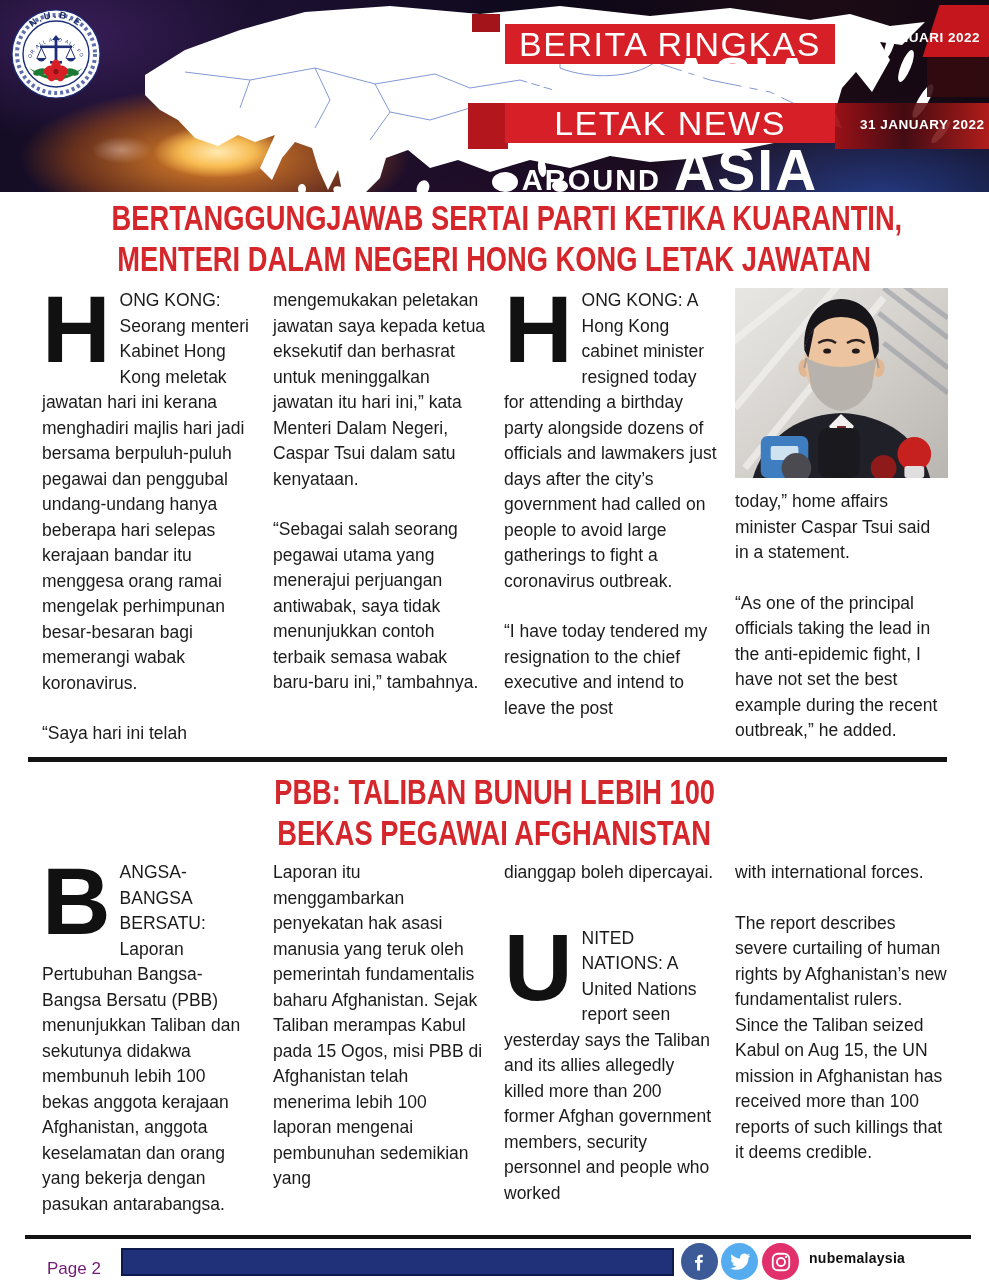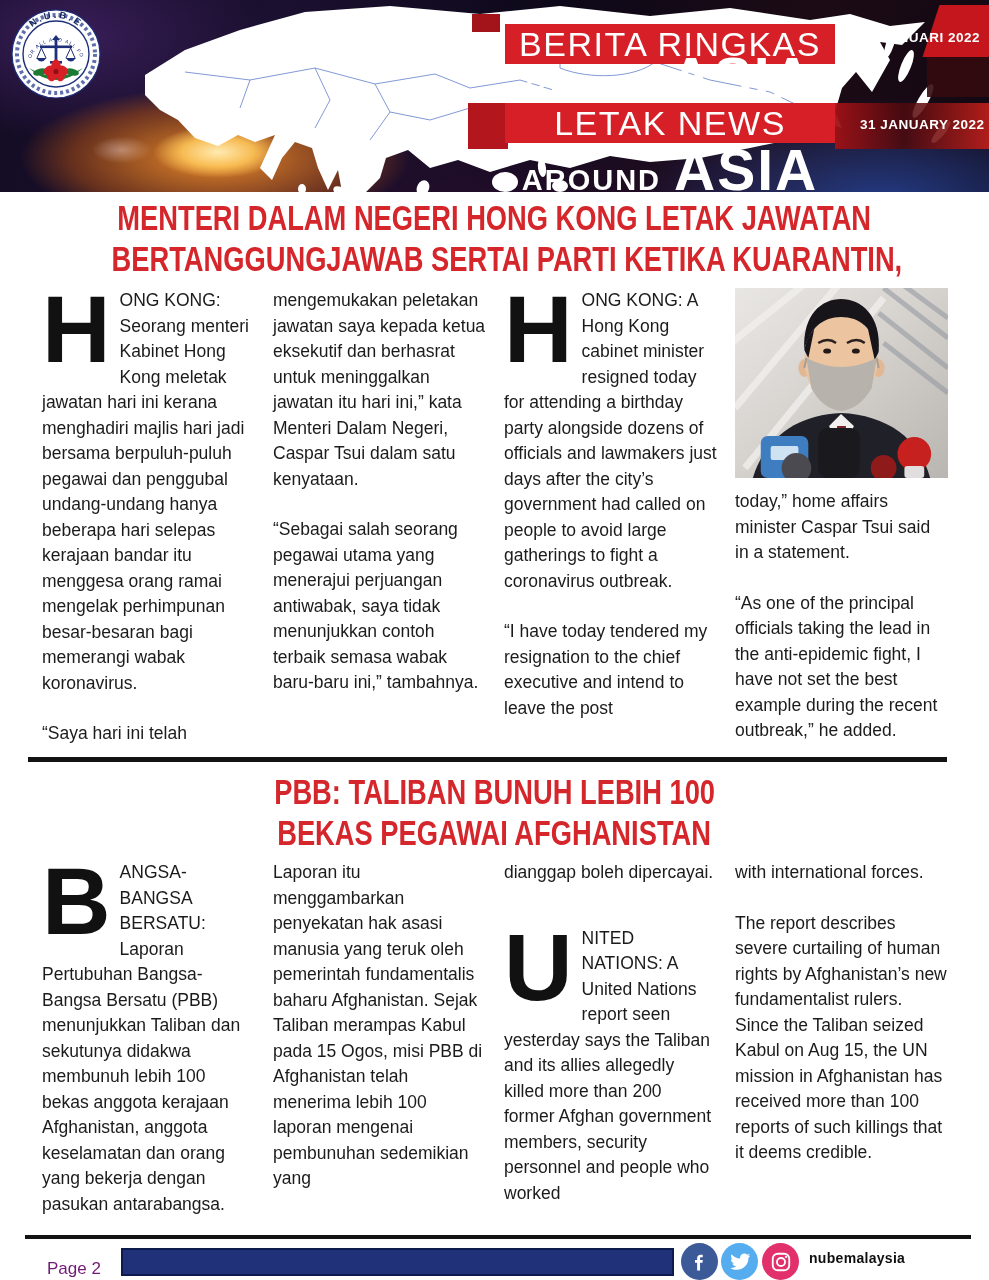--- a/index.html
+++ b/index.html
@@ -164,22 +164,22 @@
           <ellipse cx="52.5" cy="62.5" rx="6" ry="4.6" transform="rotate(30 52.5 62.5)"></ellipse>
           <ellipse cx="42" cy="68" rx="5.4" ry="4.4" transform="rotate(-70 42 68)"></ellipse>
           <ellipse cx="50" cy="68" rx="5.4" ry="4.4" transform="rotate(70 50 68)"></ellipse>
         </g>
         <circle cx="46" cy="63.5" r="2.6" fill="#8e1016"></circle>
       </g>
     </svg>
   </div>
 
   <h1 class="headline headline-1">
+    <span class="hl-line"><span class="hl-inner">BERTANGGUNGJAWAB SERTAI PARTI KETIKA KUARANTIN,</span></span>
     <span class="hl-line"><span class="hl-inner">MENTERI DALAM NEGERI HONG KONG LETAK JAWATAN</span></span>
-    <span class="hl-line"><span class="hl-inner">BERTANGGUNGJAWAB SERTAI PARTI KETIKA KUARANTIN,</span></span>
   </h1>
 
   <div class="cols cols-1">
     <div class="col">
       <p><span class="dropcap">H</span><span>ONG KONG: Seorang menteri Kabinet Hong Kong meletak jawatan hari ini kerana menghadiri majlis hari jadi bersama berpuluh-puluh pegawai dan penggubal undang-undang hanya beberapa hari selepas kerajaan bandar itu menggesa orang ramai mengelak perhimpunan besar-besaran bagi memerangi wabak koronavirus.</span></p>
       <p>“Saya hari ini telah</p>
     </div>
     <div class="col">
       <p>mengemukakan peletakan jawatan saya kepada ketua eksekutif dan berhasrat untuk meninggalkan jawatan itu hari ini,” kata Menteri Dalam Negeri, Caspar Tsui dalam satu kenyataan.</p>
       <p>“Sebagai salah seorang pegawai utama yang menerajui perjuangan antiwabak, saya tidak menunjukkan contoh terbaik semasa wabak baru-baru ini,” tambahnya.</p>

